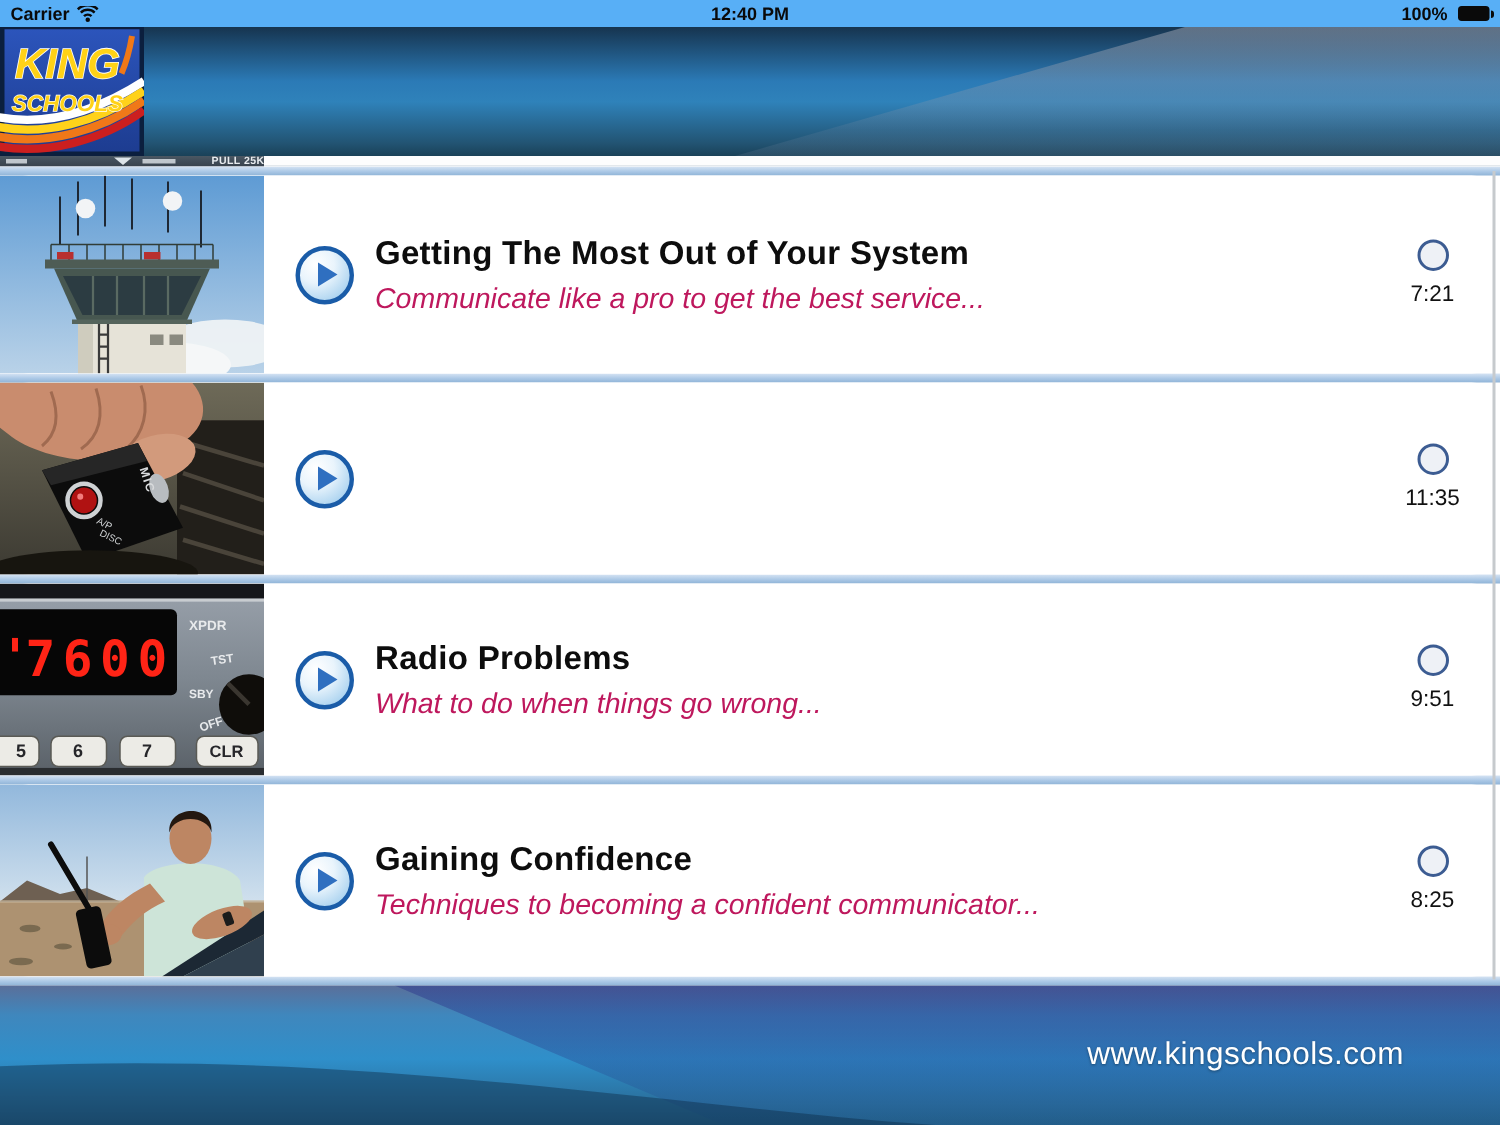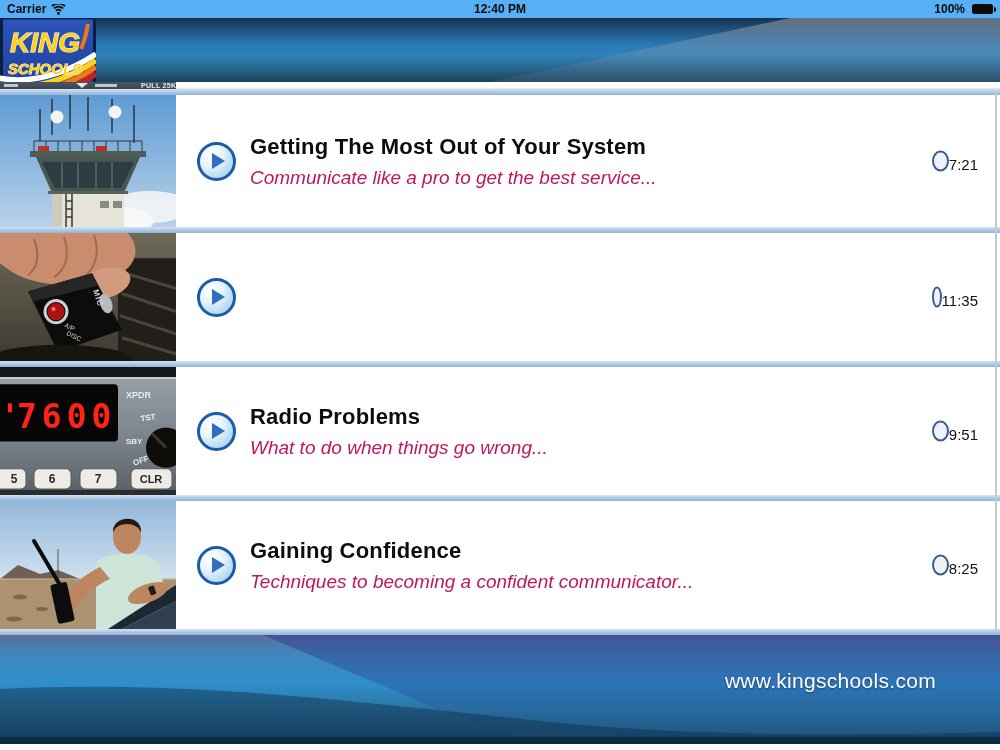--- a/index.html
+++ b/index.html
@@ -20,21 +20,21 @@
   .battery-body {
     display:inline-block; width:21px; height:10px; background:#0a0a0a;
     border-radius:2.5px; position:relative; margin-left:2px;
   }
   .battery-body::after {
     content:""; position:absolute; right:-3px; top:2.5px; width:2px; height:5px;
     background:#0a0a0a; border-radius:0 2px 2px 0;
   }
   
   .header {
-    height:64px; position:relative;
+    height:86px; position:relative;
     background:linear-gradient(180deg,#16344f 0%, #2b7ab6 42%, #2f82ba 58%, #225473 90%, #1a4158 100%);
   }
   .header::before {
     content:""; position:absolute; inset:0; pointer-events:none;
     background:linear-gradient(180deg, rgba(156,163,178,.55) 0%, rgba(120,138,162,.18) 80%);
     clip-path:polygon(79% 0, 100% 0, 100% 100%, 49% 100%);
   }
   .logo { position:absolute; left:0; top:0; width:96px; height:86px; display:block; }
   .header-title {
     position:absolute; left:120px; top:50%; transform:translateY(-50%);
@@ -77,21 +77,21 @@
   }
   .play-tri {
     width:0; height:0; margin-left:4px;
     border-top:8px solid transparent; border-bottom:8px solid transparent;
     border-left:13px solid #2f6fc0;
   }
   .lesson-text .title { font-size:22px; font-weight:700; color:#0d0d0d; letter-spacing:.2px; }
   .lesson-text .subtitle { margin-top:7px; font-size:19px; font-style:italic; color:#be185d; }
   .row-right {
     position:absolute; right:22px; top:50%; transform:translateY(-52%);
-    display:flex; align-items:center; width:46px;
+    display:flex; flex-direction:column; align-items:center; width:46px;
   }
   .radio {
     width:21px; height:21px; border-radius:50%; border:2px solid #3c5c92;
     background:#eef1f6; cursor:pointer;
   }
   .time { margin-top:7px; font-size:15px; color:#111; }
   
   .footer {
     height:109px; position:relative; overflow:hidden;
     background:linear-gradient(180deg,#5a6f9a 0%, #3f87bd 18%, #2f8fca 45%, #2a6f9c 72%, #1d4c6e 100%);

